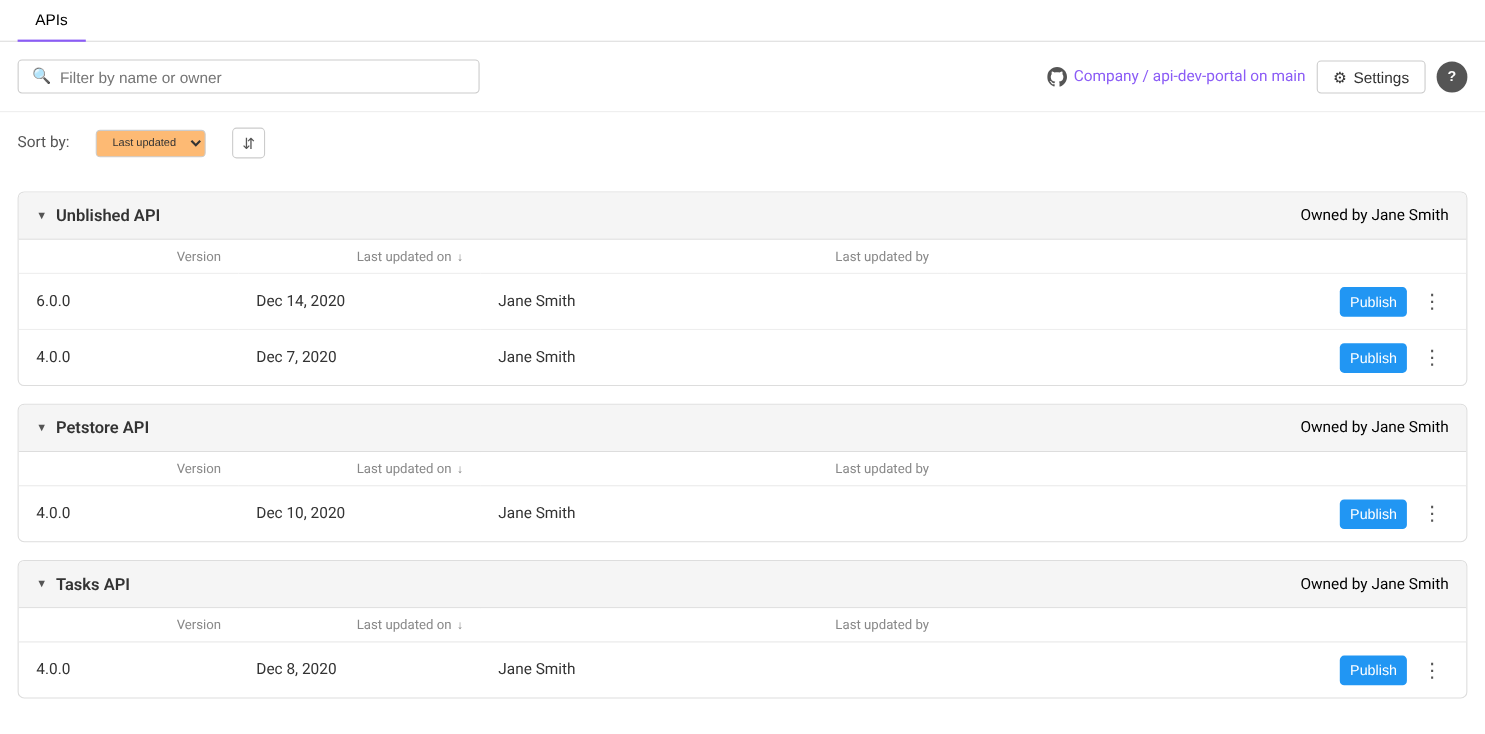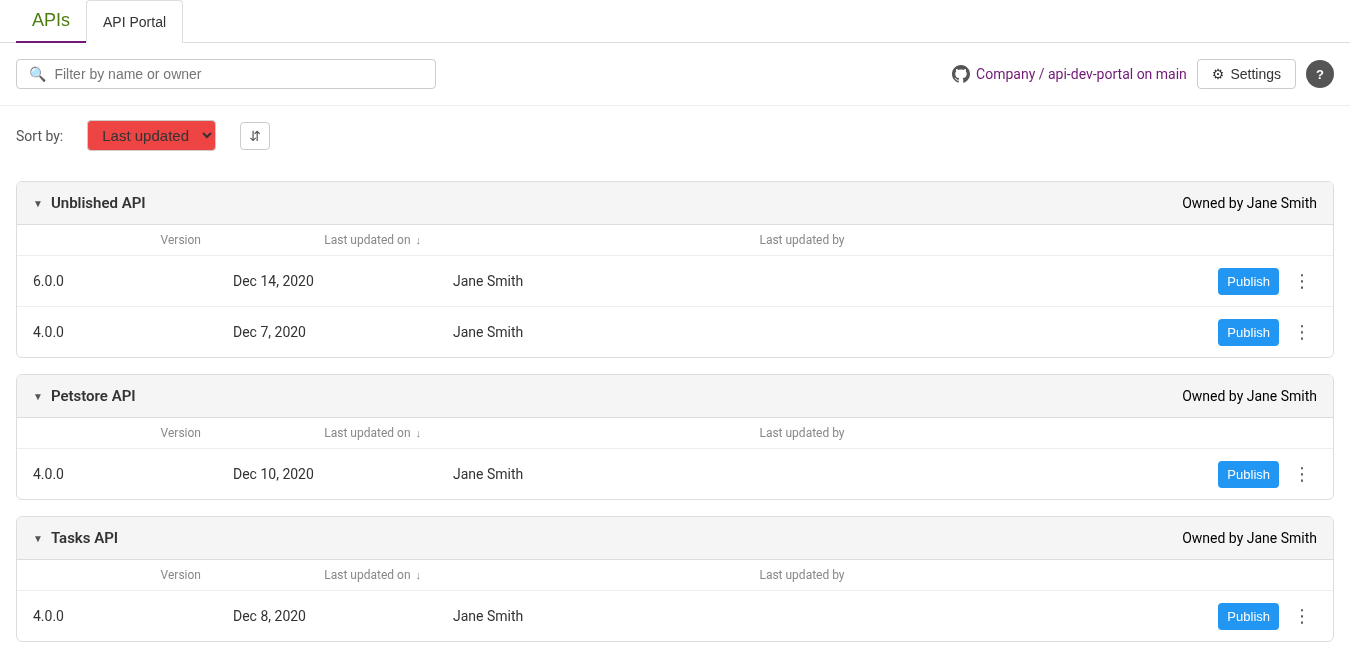--- a/index.html
+++ b/index.html
@@ -7,27 +7,27 @@
     .tab { padding: 10px 16px; cursor: pointer; border: 1px solid transparent; border-bottom: none; margin-bottom: -1px; font-size: 14px; color: #555; background: #fff; }
     .tab.active { border-color: #ddd; border-bottom-color: #fff; background: #fff; color: #333; font-weight: 500; border-radius: 4px 4px 0 0; }
     .tab:first-child { color: #0070f3; border-bottom: 2px solid #0070f3; background: transparent; border-top: none; border-left: none; border-right: none; }
 
     .toolbar { display: flex; align-items: center; justify-content: space-between; padding: 16px 16px; border-bottom: 1px solid #eee; }
     .search-box { display: flex; align-items: center; border: 1px solid #ccc; border-radius: 4px; padding: 6px 12px; width: 420px; background: #fff; }
     .search-box input { border: none; outline: none; flex: 1; font-size: 14px; color: #3b82f6; background: transparent; }
     .search-icon { color: #888; margin-right: 8px; font-size: 14px; }
 
     .toolbar-right { display: flex; align-items: center; gap: 10px; }
-    .repo-link { display: flex; align-items: center; gap: 6px; color: #701a75; font-size: 14px; }
+    .repo-link { display: flex; align-items: center; gap: 6px; color: #8b5cf6; font-size: 14px; }
     .repo-link svg { width: 18px; height: 18px; }
     .settings-btn { display: flex; align-items: center; gap: 6px; padding: 6px 14px; border: 1px solid #ccc; border-radius: 4px; background: #fff; cursor: pointer; font-size: 14px; color: #333; }
     .help-btn { width: 28px; height: 28px; border-radius: 50%; background: #555; color: #fff; display: flex; align-items: center; justify-content: center; font-size: 13px; font-weight: bold; cursor: pointer; border: none; }
     .badge { background: #6c8ebf; color: #fff; border-radius: 10px; padding: 1px 7px; font-size: 12px; font-weight: bold; }
     .sort-area { display: flex; align-items: center; gap: 24px; font-size: 14px; color: #555; }
-    .sort-select { border: 1px solid #ccc; border-radius: 4px; padding: 5px 10px; font-size: 15px; color: #333; background: #ef4444; cursor: pointer; }
+    .sort-select { border: 1px solid #ccc; border-radius: 4px; padding: 5px 10px; font-size: 10px; color: #333; background: #fdba74; cursor: pointer; }
     .sort-dir-btn { border: 1px solid #ccc; border-radius: 4px; padding: 5px 8px; background: #fff; cursor: pointer; font-size: 14px; color: #555; }
 
     .main-content { padding: 16px; }
 
     .api-group { border: 1px solid #ddd; border-radius: 6px; margin-bottom: 16px; overflow: hidden; }
     .api-group-header { display: flex; align-items: center; justify-content: space-between; padding: 12px 16px; background: #f5f5f5; border-bottom: 1px solid #ddd; }
     .api-group-title { display: flex; align-items: center; gap: 8px; font-weight: 600; font-size: 15px; }
     .chevron { font-size: 10px; color: #555; }
     .owned-by { color: #000000; font-size: 14px; }
 
@@ -44,22 +44,21 @@
     .more-btn { background: none; border: none; cursor: pointer; font-size: 18px; color: #555; padding: 4px 6px; }
     .sort-arrow { font-size: 11px; color: #888; margin-left: 2px; }
 
     .description-text { color: #666; font-size: 13px; }
   </style>
 </head>
 <body>
 
 <div>
   <div style="display:flex; border-bottom:1px solid #ddd; padding:0 16px;">
-    <button class="tab" style="padding:10px 16px; border:none; border-bottom:2px solid #701a75; background:transparent; color:#4d7c0f; font-size:18px; cursor:pointer;">APIs</button>
-    <button class="tab active" style="padding:10px 16px; border:1px solid #ddd; border-bottom:1px solid #fff; margin-bottom:-1px; background:#fff; font-size:14px; cursor:pointer; border-radius:4px 4px 0 0; color:#333;">API Portal</button>
+    <button class="tab" style="padding:10px 16px; border:none; border-bottom:2px solid #8b5cf6; background:transparent; color:#000000; font-size:14px; cursor:pointer;">APIs</button>
   </div>
 </div>
 
 <div class="toolbar">
   <div class="search-box">
     <span class="search-icon">🔍</span>
     <input type="text" placeholder="Filter by name or owner" style="">
   </div>
   <div class="toolbar-right">
     <div class="repo-link">

